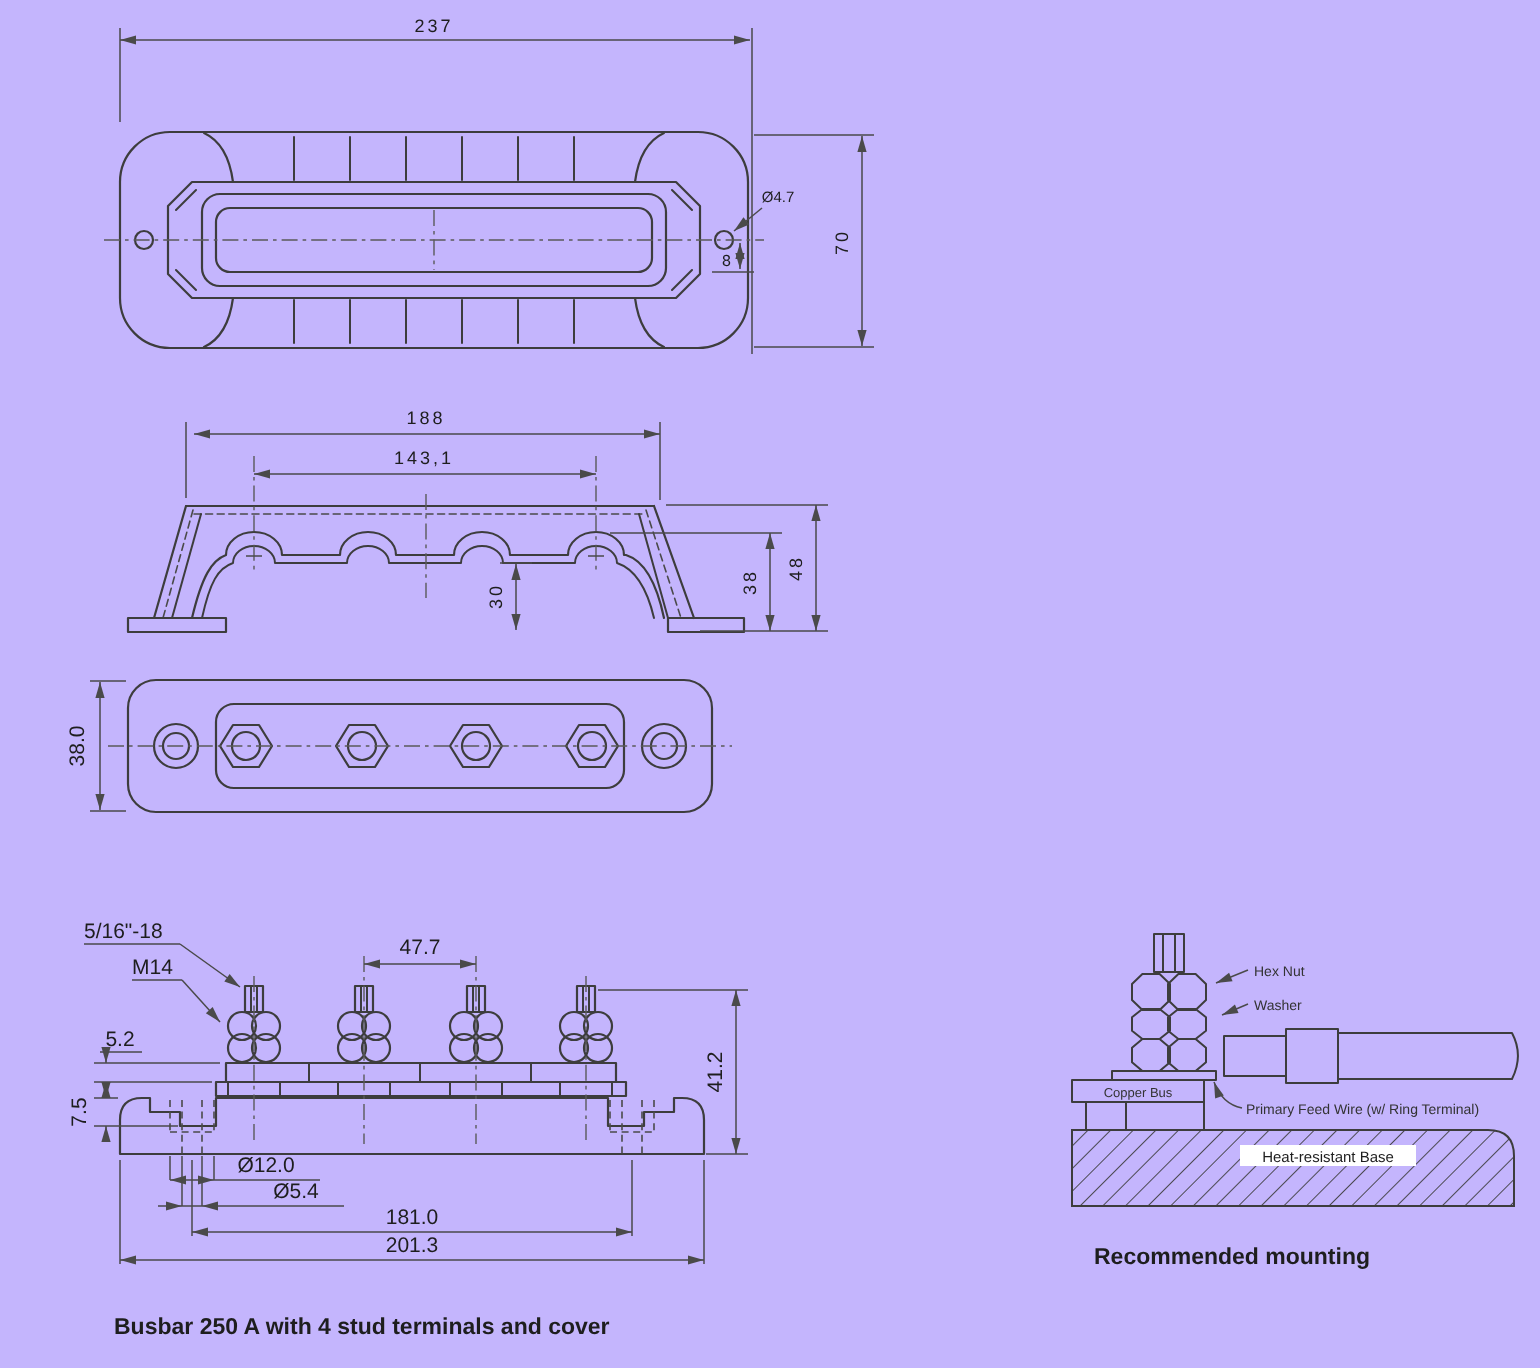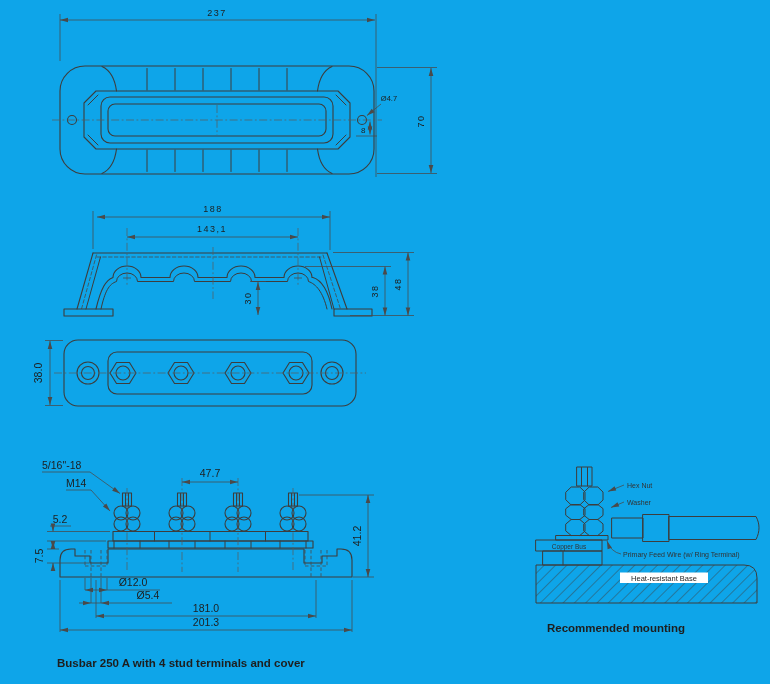--- a/index.html
+++ b/index.html
@@ -1,16 +1,16 @@
 <!DOCTYPE html>
 <html><head>
 <meta charset="utf-8">
 <style>
   html,body{margin:0;padding:0;background:#ffffff;}
-  .canvas{position:relative;width:770px;height:684px;background:#0ea5e9;overflow:hidden;}
+  .canvas{position:relative;width:770px;height:684px;background:#c4b5fd;overflow:hidden;}
   svg{position:absolute;inset:0;}
   text{font-family:"Liberation Sans","DejaVu Sans",sans-serif;fill:#1e1e1e;}
   .ln{stroke:#3d3d3d;stroke-width:1.1;fill:none;stroke-linecap:round;stroke-linejoin:round;}
   .ln2{stroke:#3d3d3d;stroke-width:1;fill:none;stroke-linecap:round;stroke-linejoin:round;}
   .dim{stroke:#4a4a4a;stroke-width:0.75;fill:none;}
   .cl{stroke:#5a5a5a;stroke-width:0.7;stroke-dasharray:8 2.5 1.8 2.5;fill:none;}
   .hid{stroke:#4a4a4a;stroke-width:0.8;stroke-dasharray:3.5 2.3;fill:none;}
   .t9{font-size:9px;letter-spacing:1.5px;}
   .t85{font-size:8px;}
   .t75{font-size:7.5px;}

